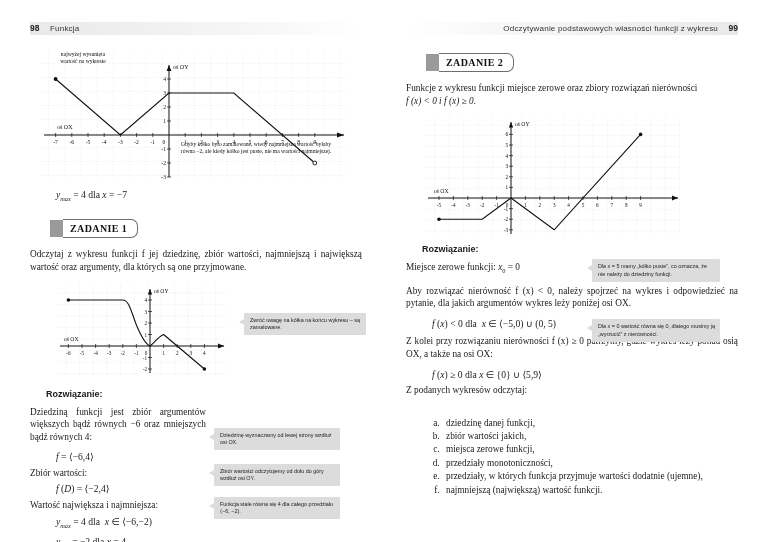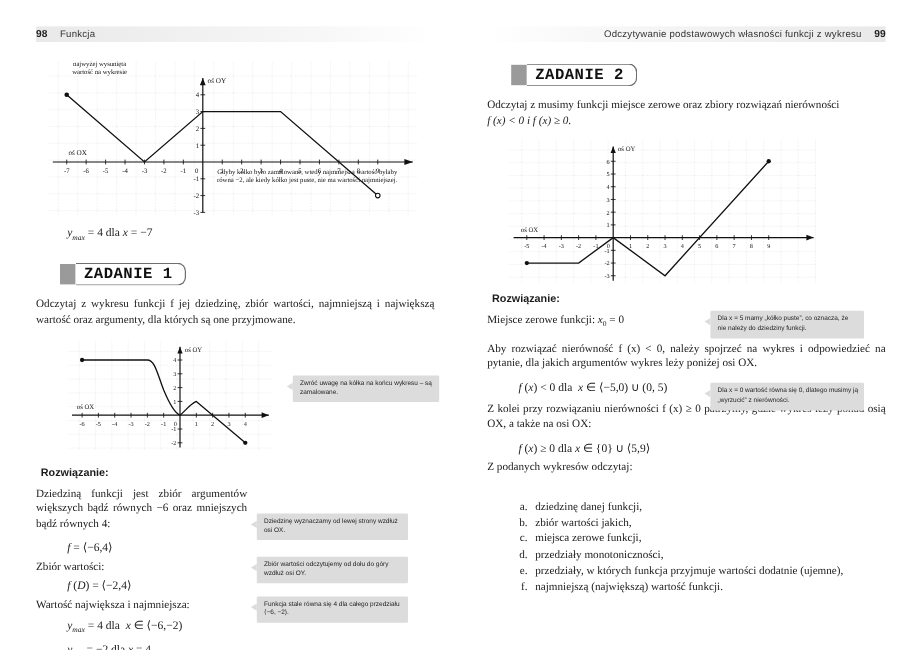--- a/index.html
+++ b/index.html
@@ -34,28 +34,28 @@
   .page.left .runhead .title{left:20px;}
   .page.right .runhead .folio{right:0;}
   .page.right .runhead .title{right:20px;}
 
   
   .badge{display:flex;align-items:center;margin:14px 0 10px 20px;}
   .badge .sq{width:13px;height:17px;background:#9a9a9a;}
   .badge .lab{
     border:1px solid #6e6e6e;border-left:none;border-radius:0 7px 7px 0;
     height:17px;line-height:17px;padding:0 10px 0 7px;
-    font-family:Liberation Mono, monospace;font-size:13px;
+    font-family:Liberation Serif, serif;font-size:10px;
     font-weight:bold;letter-spacing:.4px;color:#111;background:#fff;
   }
 
   
   .ptext{font-size:9.3px;line-height:12.6px;text-align:justify;margin:0 0 7px 0;}
   .ptext.nj{text-align:left;}
-  .hd{font-family:"Liberation Sans",sans-serif;font-size:9px;font-weight:bold;margin:10px 0 7px 4px;}
+  .hd{font-family:"Liberation Sans",sans-serif;font-size:9px;font-weight:bold;margin:10px 0 7px 16px;}
   .math{font-size:9.6px;line-height:13.5px;margin:3px 0 3px 26px;font-style:italic;}
   .math .up{font-style:normal;}
   sub{font-size:6.3px;}
   ol.alpha{margin:20px 0 0 22px;padding:0 0 0 14px;}
   ol.alpha li{font-size:9.3px;line-height:13.4px;margin:0;padding-left:4px;}
 
   
   .callout{
     position:absolute;background:#dcdcdc;color:#222;
     font-family:"Liberation Sans",sans-serif;font-size:5.4px;
@@ -272,21 +272,21 @@
       <div class="bar"></div>
       <div class="folio">99</div>
       <div class="title">Odczytywanie podstawowych własności funkcji z wykresu</div>
     </div>
 
     <div class="badge" style="margin-top:16px;">
       <div class="sq"></div>
       <div class="lab">ZADANIE 2</div>
     </div>
 
-    <div class="ptext nj" style="margin-bottom:0;">Odczytaj z musimy funkcji miejsce zerowe oraz zbiory rozwiązań nierówności</div>
+    <div class="ptext nj" style="margin-bottom:0;">Funkcje z wykresu funkcji miejsce zerowe oraz zbiory rozwiązań nierówności</div>
     <div class="ptext nj" style="font-style:italic;">f (x) &lt; 0 i f (x) ≥ 0.</div>
 
     <div class="fig" style="width:264px;height:124px;margin-left:14px;margin-top:2px;">
       <svg width="264" height="124" viewBox="0 0 264 124">
         <defs>
           <pattern id="gridC" width="14.4" height="10.6" patternUnits="userSpaceOnUse">
             <path d="M14.4 0 L0 0 0 10.6" fill="none" stroke="#cfcfcf" stroke-width="0.5" stroke-dasharray="1.2 1.2"></path>
           </pattern>
         </defs>
         <rect x="4" y="2" width="256" height="120" fill="url(#gridC)"></rect>

